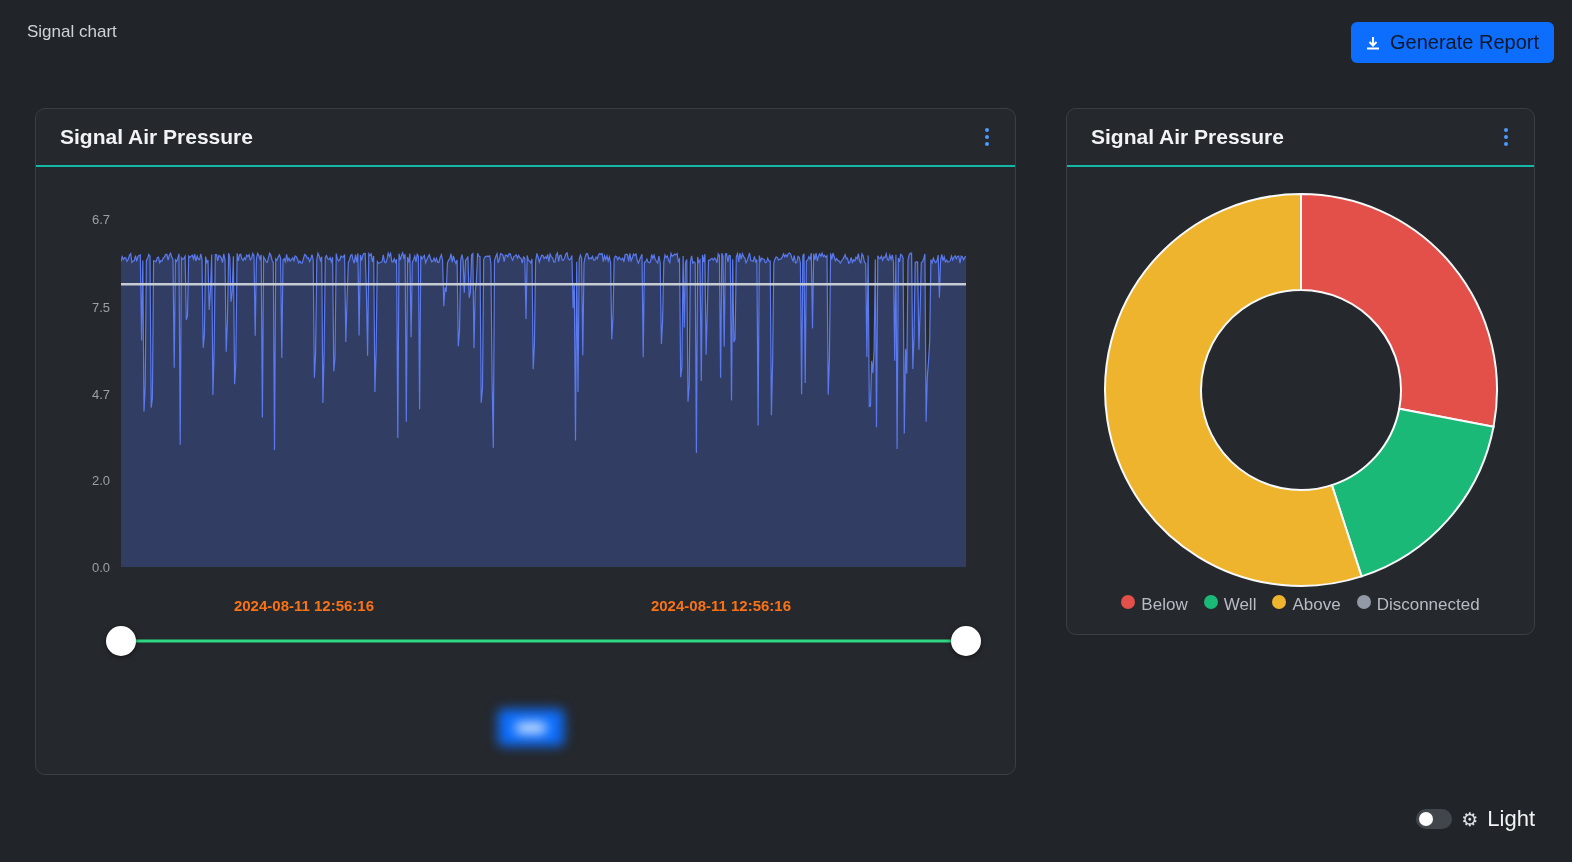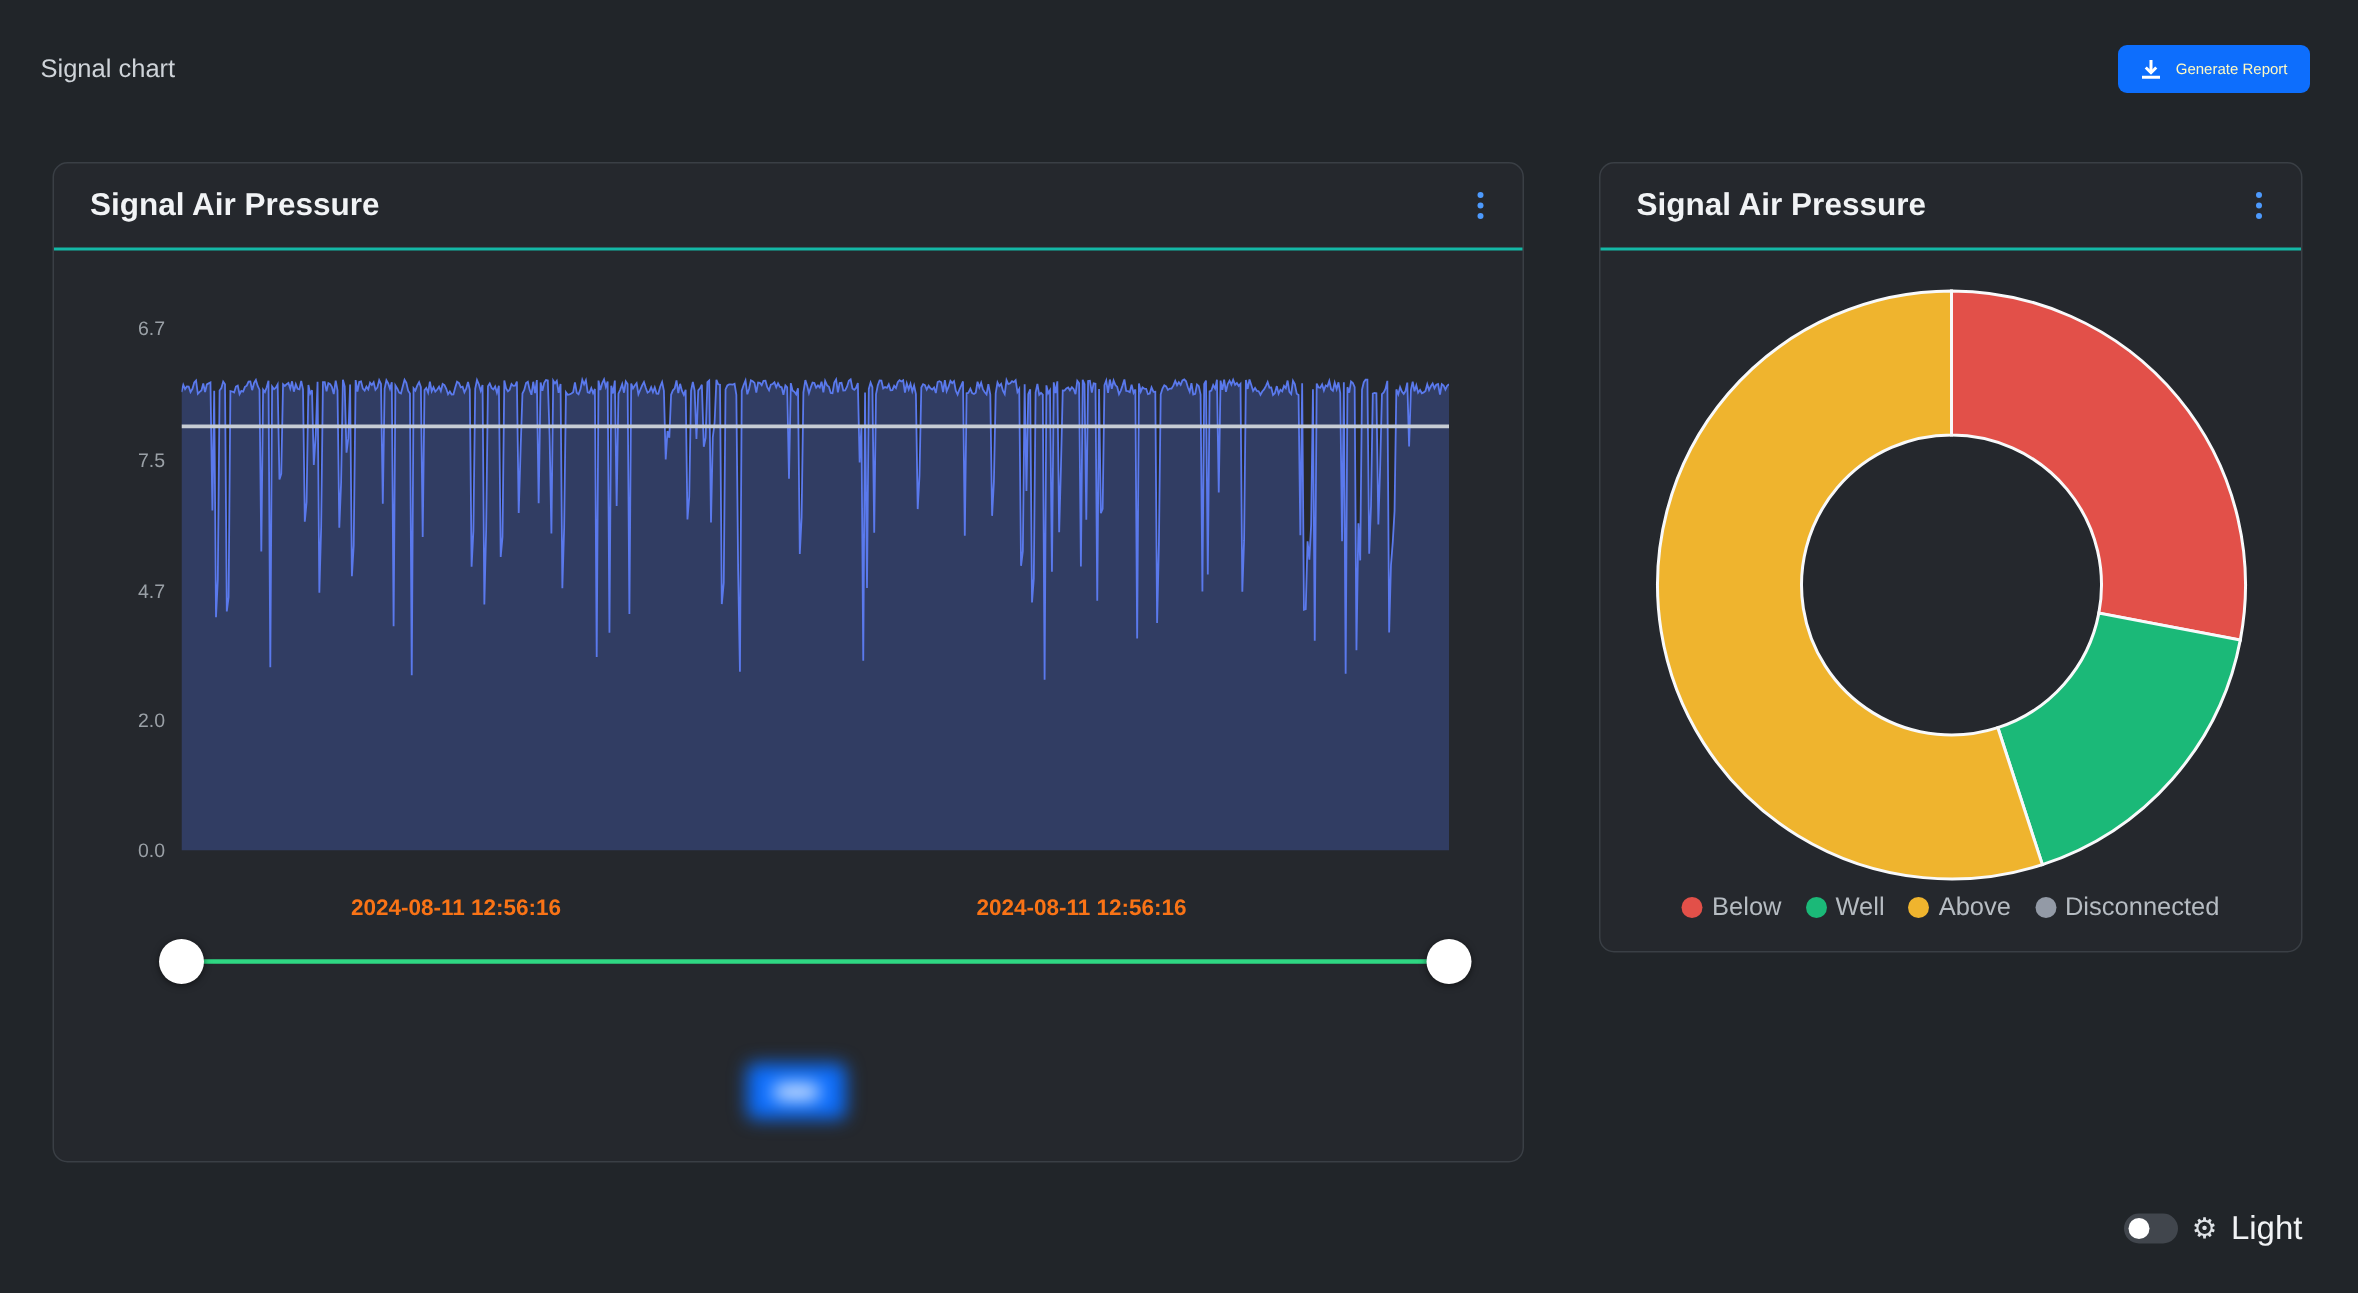--- a/index.html
+++ b/index.html
@@ -1,25 +1,25 @@
 <!DOCTYPE html>
 <html><head>
 <meta charset="utf-8">
 <style>
   * { margin:0; padding:0; box-sizing:border-box; }
   html,body { background:#17191d; }
   body { font-family:"Liberation Sans", sans-serif; }
   .screen{ position:relative; width:1572px; height:862px; background:#212529; overflow:hidden; }
 
   
-  .topbar{ position:absolute; left:27px; right:32px; top:22px; height:48px;
-           display:flex; justify-content:space-between; align-items:center; }
+  .topbar{ position:absolute; left:27px; right:18px; top:22px; height:48px;
+           display:flex; justify-content:space-between; align-items:flex-start; }
   .page-title{ font-size:17px; color:#ced3d8; }
-  .btn-primary{ display:flex; align-items:center; gap:10px; background:#0d6efd; color:#fef9c3;
-                border:none; border-radius:6px; padding:9px 15px; font-size:10px;
+  .btn-primary{ display:flex; align-items:center; gap:10px; background:#0d6efd; color:#0f172a;
+                border:none; border-radius:6px; padding:9px 15px; font-size:20px;
                 font-family:"Liberation Sans", sans-serif; cursor:pointer; }
 
   
   .card{ position:absolute; background:#25282d; border:1px solid #3a3f45; border-radius:10px; }
   .card-header{ height:58px; display:flex; align-items:center; justify-content:space-between;
                 padding:0 20px 0 24px; border-bottom:2px solid #14b8a6; }
   .card-title{ font-size:21px; font-weight:bold; color:#f1f3f5; }
   .kebab{ display:flex; flex-direction:column; gap:3px; padding:4px 6px; cursor:pointer; }
   .kebab i{ width:4px; height:4px; border-radius:50%; background:#4d9afd; display:block; }
 
@@ -47,21 +47,21 @@
   
   .redacted-btn{ position:absolute; left:462px; top:542px; width:66px; height:37px;
                  background:#0d6efd; border:none; border-radius:5px; filter:blur(6px);
                  display:flex; align-items:center; justify-content:center; cursor:pointer; }
   .redacted-btn .smear{ width:30px; height:10px; background:rgba(255,255,255,.9); border-radius:4px; }
 
   
   #donut-svg{ position:absolute; left:34px; top:23px; width:400px; height:400px; display:block; }
   .legend{ position:absolute; left:0; right:0; top:428px; display:flex; justify-content:center;
            align-items:center; gap:16px; }
-  .legend-item{ display:flex; align-items:center; gap:6px; cursor:pointer; }
+  .legend-item{ display:flex; align-items:flex-start; gap:6px; cursor:pointer; }
   .legend-dot{ width:14px; height:14px; border-radius:50%; display:block; }
   .legend-label{ font-size:17px; color:#b6bcc2; }
 
   
   .theme-row{ position:absolute; right:37px; top:806px; display:flex; align-items:center; gap:9px; }
   .toggle{ position:relative; width:36px; height:20px; border-radius:10px; background:#41464d;
            cursor:pointer; }
   .toggle .knob{ position:absolute; left:3px; top:3px; width:14px; height:14px; border-radius:50%;
                  background:#ffffff; }
   .theme-icon{ font-size:19px; color:#dee2e6; line-height:1; }

